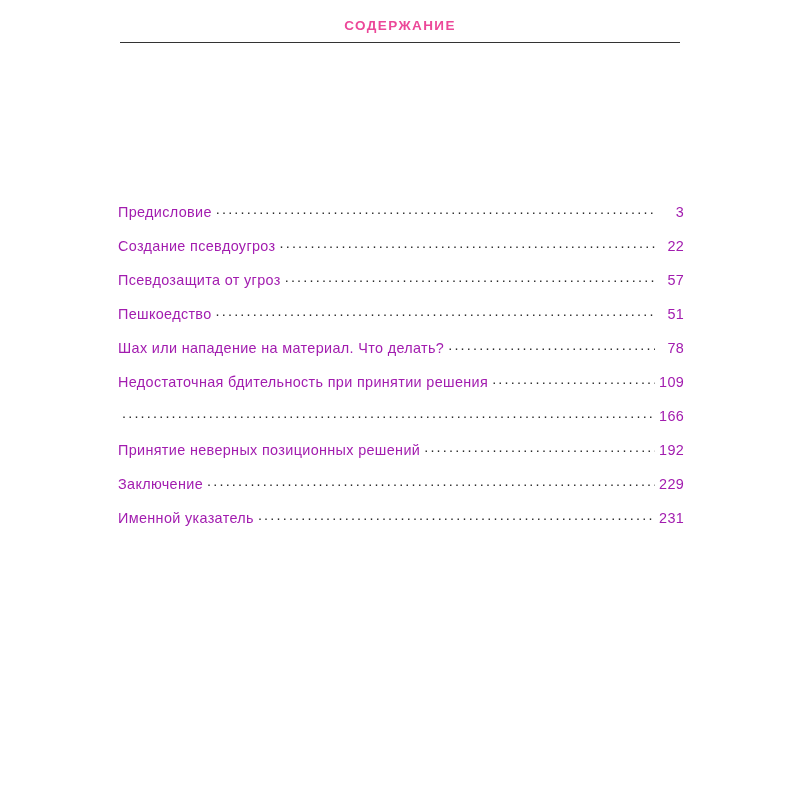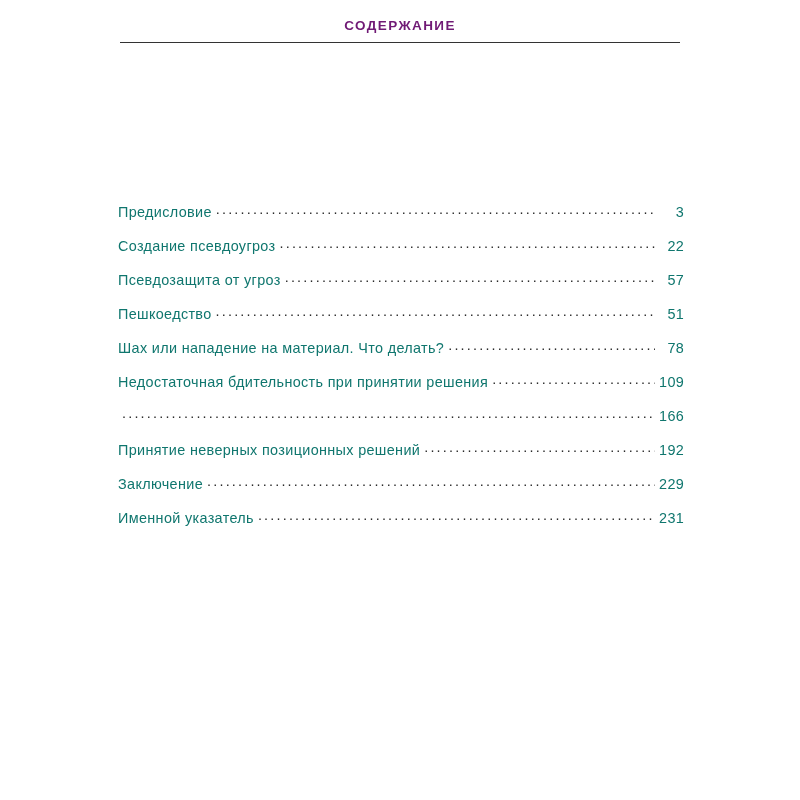--- a/index.html
+++ b/index.html
@@ -25,42 +25,42 @@
     position: absolute;
     top: 18px;
     left: 120px;
     width: 560px;
     text-align: center;
   }
   .header-title {
     font-size: 13.5px;
     font-weight: bold;
     letter-spacing: 1.4px;
-    color: #701a75;
+    color: #ec4899;
     font-family: "Liberation Sans", sans-serif;
   }
   .header-rule {
     margin-top: 9px;
     border-bottom: 1px solid #333333;
     width: 100%;
     height: 0;
   }
   .toc {
     position: absolute;
     top: 203px;
     left: 118px;
     width: 566px;
   }
   .toc-entry {
     display: flex;
     align-items: baseline;
     width: 100%;
     height: 34px;
     font-size: 14.4px;
-    color: #0f766e;
+    color: #a21caf;
     white-space: nowrap;
   }
   .toc-title {
     flex: 0 0 auto;
     letter-spacing: 0.35px;
   }
   .toc-dots {
     flex: 1 1 auto;
     overflow: hidden;
     margin: 0 3px 0 4px;

